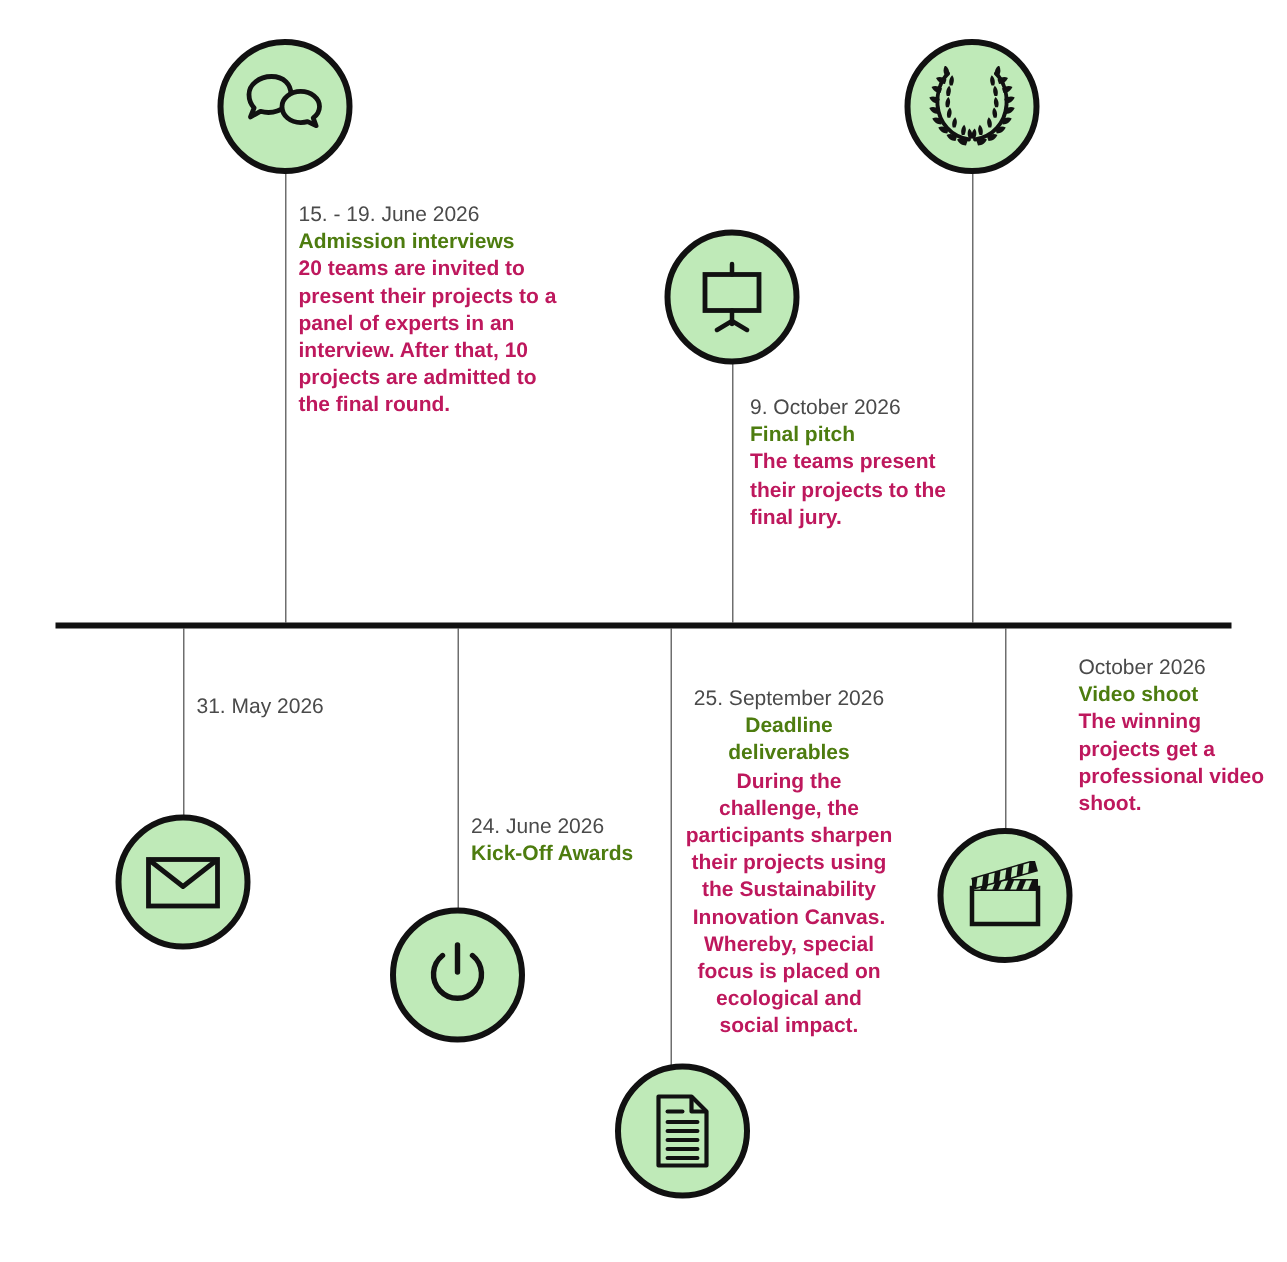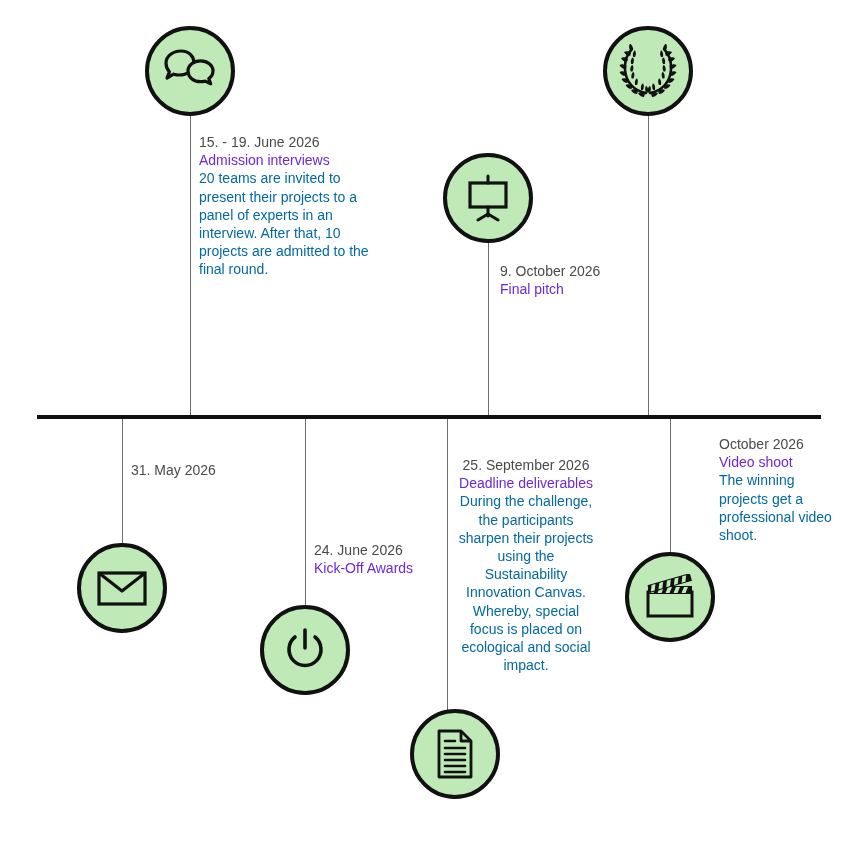--- a/index.html
+++ b/index.html
@@ -57,26 +57,26 @@
     color: #3b3b3b;
     font-size: 14px;
     line-height: 18.2px;
   }
   .entry .date {
     color: #4a4a4a;
     font-weight: 400;
     white-space: nowrap;
   }
   .entry .title {
-    color: #6d28d9;
-    font-weight: normal;
+    color: #4d7c0f;
+    font-weight: bold;
   }
   .entry .desc {
-    color: #0369a1;
-    font-weight: 400;
+    color: #be185d;
+    font-weight: 700;
   }
 </style>
 </head>
 <body>
 
 <div id="timeline-canvas">
 
   <div class="stem" style="left:190px; top:110px; height:305px;"></div>
   <div class="node" style="left:145px; top:26px;">
     <span>
@@ -100,20 +100,21 @@
         <rect x="8" y="9" width="36" height="24" fill="none" stroke="#111" stroke-width="3.2"></rect>
         <line x1="26" y1="33" x2="26" y2="42" stroke="#111" stroke-width="3" stroke-linecap="round"></line>
         <line x1="26" y1="40" x2="16" y2="46" stroke="#111" stroke-width="3" stroke-linecap="round"></line>
         <line x1="26" y1="40" x2="36" y2="46" stroke="#111" stroke-width="3" stroke-linecap="round"></line>
       </svg>
     </span>
   </div>
   <div class="entry" style="left:500px; top:262px; width:140px;">
     <div class="date">9. October 2026</div>
     <div class="title">Final pitch</div>
+    <div class="desc">The teams present their projects to the final jury.</div>
   </div>
 
   <div class="stem" style="left:648px; top:112px; height:303px;"></div>
   <div class="node" style="left:603px; top:26px;">
     <span>
       <svg width="58" height="54" viewBox="0 0 58 54">
         <g fill="none" stroke="#111" stroke-width="2.6" stroke-linecap="round">
           <path d="M27 49C15 47 7 38 6 26 5.5 18 8 10 13 5"></path>
           <path d="M31 49c12-2 20-11 21-23 .5-8-2-16-7-21"></path>
         </g>

